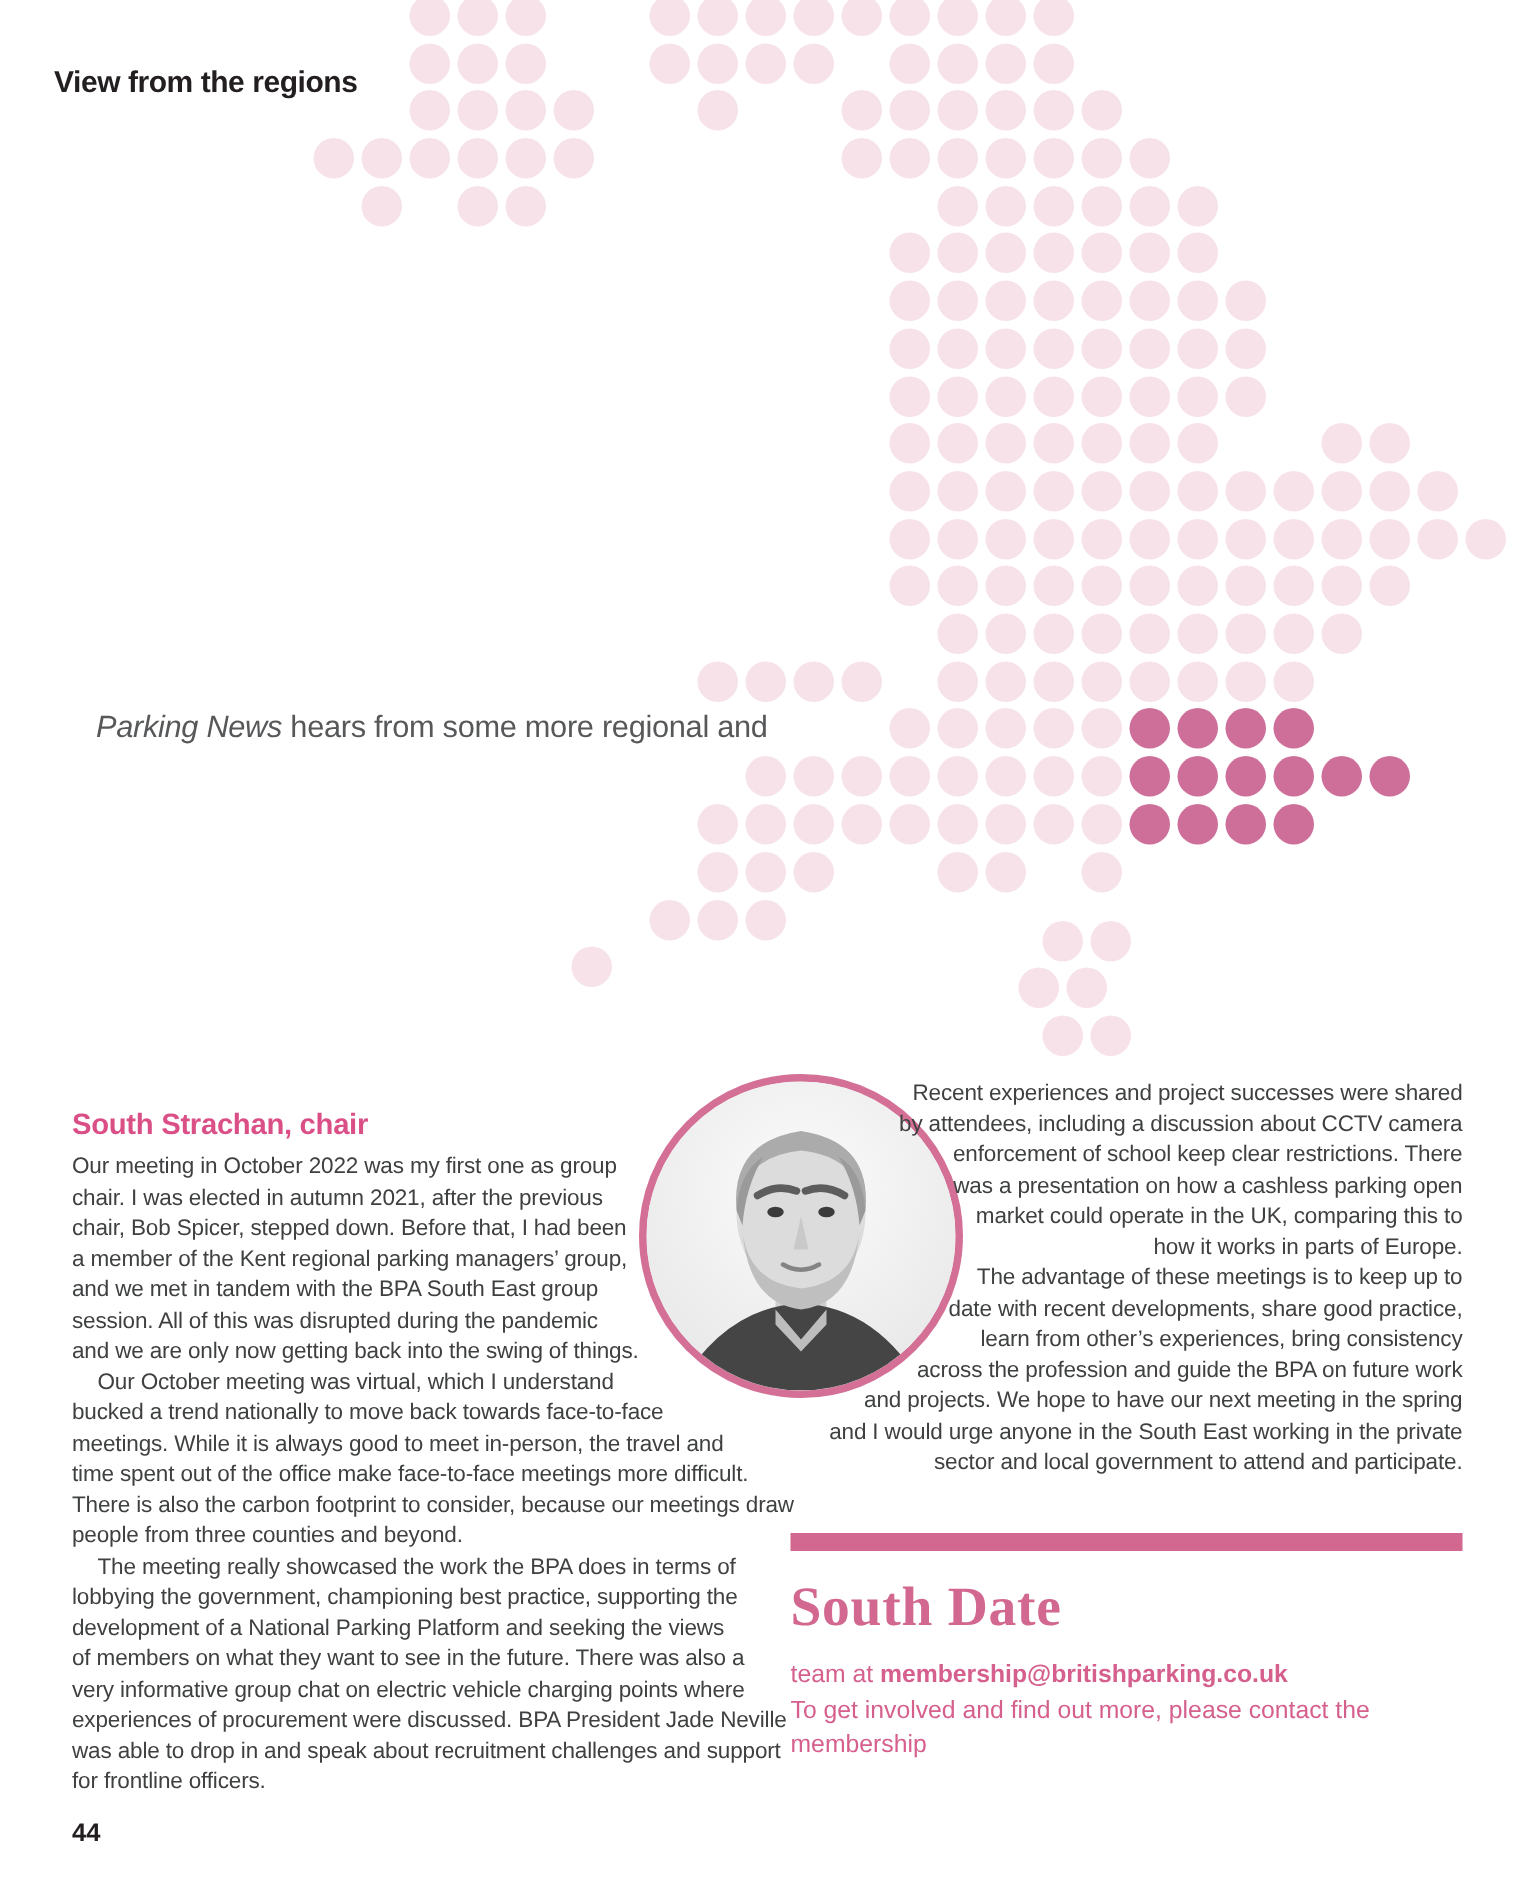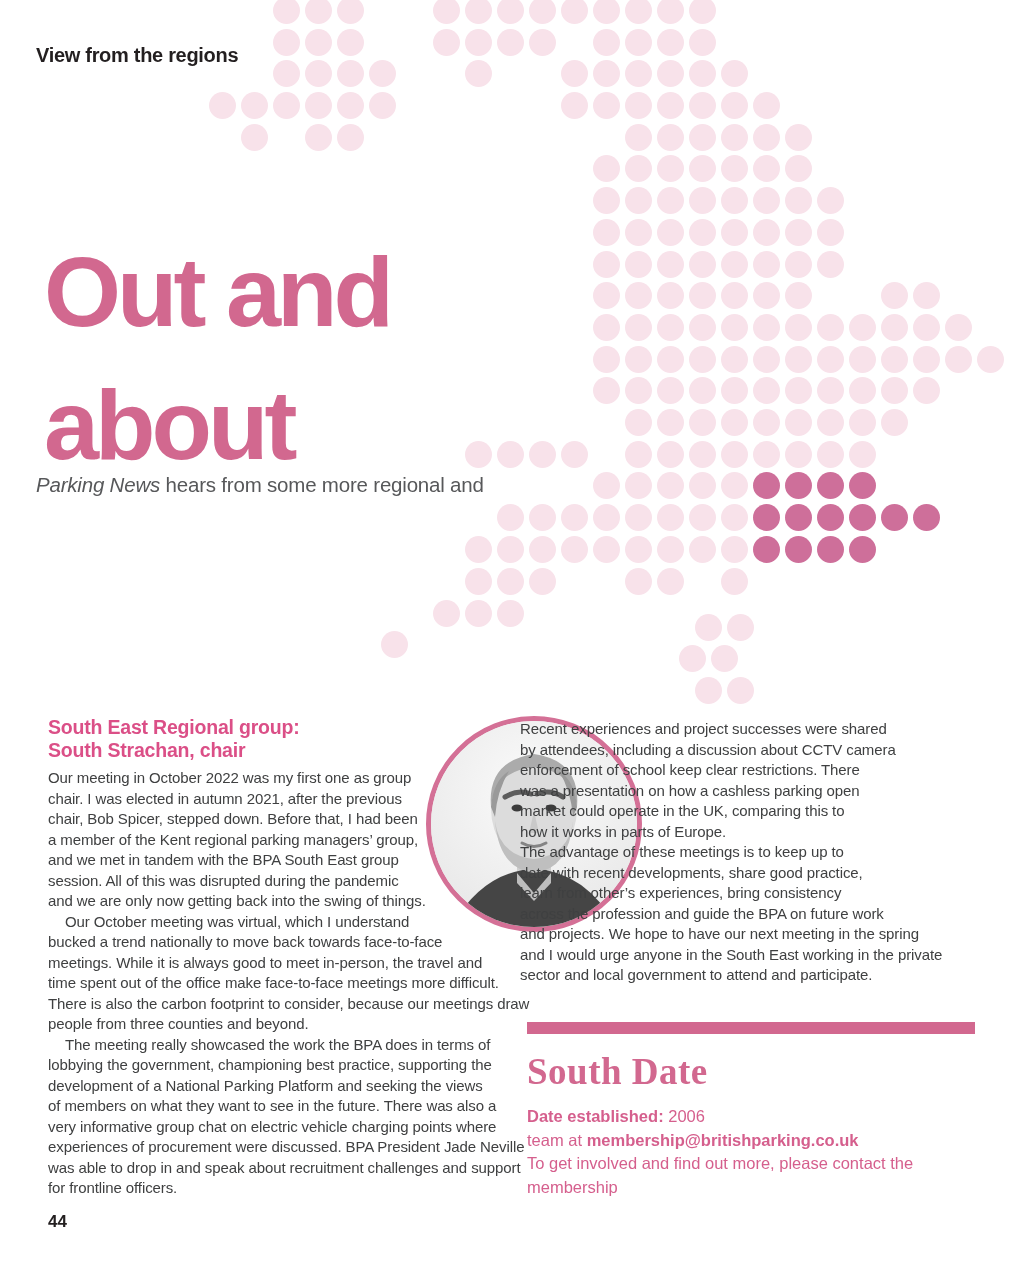--- a/index.html
+++ b/index.html
@@ -3,31 +3,31 @@
 <meta charset="utf-8">
 <style>
   html,body{margin:0;padding:0;background:#ffffff;}
   .page{position:relative;width:1024px;height:1268px;background:#fff;overflow:hidden;
         font-family:"Liberation Sans",sans-serif;color:var(--body-text);}
   .dot{position:absolute;border-radius:50%;}
   .kicker{position:absolute;left:36px;top:44px;font-size:20px;font-weight:bold;
           color:var(--kicker-color);letter-spacing:-0.3px;}
   .title{position:absolute;left:44px;top:225px;margin:0;font-size:99px;font-weight:bold;
          line-height:133px;letter-spacing:-4px;color:var(--title-pink);}
-  .standfirst{position:absolute;left:36px;top:470px;margin:0;font-size:20.5px;line-height:29px;
+  .standfirst{position:absolute;left:64px;top:470px;margin:0;font-size:20.5px;line-height:29px;
          color:var(--subtitle-gray);letter-spacing:-0.2px;}
   .standfirst em{font-style:italic;}
   .left-col{position:absolute;left:48px;top:716px;width:470px;}
   .article-heading{margin:0 0 6px 0;font-size:19.5px;line-height:23px;font-weight:bold;
          color:var(--heading-pink);letter-spacing:-0.2px;}
   .body-lines{font-size:15px;line-height:20.5px;color:var(--body-text);letter-spacing:-0.1px;white-space:pre;}
   .body-lines .ln.indent{padding-left:17px;}
   .portrait{position:absolute;left:426px;top:716px;width:206px;height:206px;border-radius:50%;
             border:5px solid var(--ring-pink);overflow:hidden;background:#f0f0f0;}
-  .right-col{position:absolute;left:520px;top:719px;width:455px;
+  .right-col{position:absolute;left:520px;top:719px;width:455px;text-align:right;
              font-size:15px;line-height:20.5px;color:var(--body-text);letter-spacing:-0.1px;white-space:pre;}
   .info-panel{position:absolute;left:527px;top:1022px;width:448px;}
   .bar{width:448px;height:12px;background:var(--bar-pink);}
   .region-title{margin:16px 0 0 0;font-family:"Liberation Serif",serif;font-size:37px;
                 font-weight:bold;color:var(--title-pink);letter-spacing:0.5px;}
   .details{margin-top:12px;font-size:16.5px;line-height:23.5px;color:var(--detail-pink);}
   .details strong{font-weight:bold;}
   .folio{position:absolute;left:48px;top:1212px;font-size:17px;font-weight:bold;color:var(--kicker-color);}
 </style>
 </head>
@@ -238,26 +238,25 @@
       <div class="dot" style="left: 726.9px; top: 613.5px; height: 27px; width: 27px; background: rgb(248, 226, 234);"></div>
       <div class="dot" style="left: 381.3px; top: 630.5px; height: 27px; width: 27px; background: rgb(248, 226, 234);"></div>
       <div class="dot" style="left: 678.9px; top: 644.5px; height: 27px; width: 27px; background: rgb(248, 226, 234);"></div>
       <div class="dot" style="left: 710.9px; top: 644.5px; height: 27px; width: 27px; background: rgb(248, 226, 234);"></div>
       <div class="dot" style="left: 694.9px; top: 676.5px; height: 27px; width: 27px; background: rgb(248, 226, 234);"></div>
       <div class="dot" style="left: 726.9px; top: 676.5px; height: 27px; width: 27px; background: rgb(248, 226, 234);"></div>
     </div>
 
   <div class="kicker">View from the regions</div>
 
-  <h1 class="title"><span>Out and</span><br><span>about</span></h1>
 
   <p class="standfirst"><em>Parking News</em><span> hears from some more regional and</span><br></p>
 
   <section class="left-col">
-    <h2 class="article-heading"><span>South East Regional group:</span><br><span>South Strachan, chair</span></h2>
+    <h2 class="article-heading"><br><span>South Strachan, chair</span></h2>
     <div class="body-lines" id="left-lines"><div class="ln">Our meeting in October 2022 was my first one as group</div><div class="ln">chair. I was elected in autumn 2021, after the previous</div><div class="ln">chair, Bob Spicer, stepped down. Before that, I had been</div><div class="ln">a member of the Kent regional parking managers’ group,</div><div class="ln">and we met in tandem with the BPA South East group</div><div class="ln">session. All of this was disrupted during the pandemic</div><div class="ln">and we are only now getting back into the swing of things.</div><div class="ln indent">Our October meeting was virtual, which I understand</div><div class="ln">bucked a trend nationally to move back towards face-to-face</div><div class="ln">meetings. While it is always good to meet in-person, the travel and</div><div class="ln">time spent out of the office make face-to-face meetings more difficult.</div><div class="ln">There is also the carbon footprint to consider, because our meetings draw</div><div class="ln">people from three counties and beyond.</div><div class="ln indent">The meeting really showcased the work the BPA does in terms of</div><div class="ln">lobbying the government, championing best practice, supporting the</div><div class="ln">development of a National Parking Platform and seeking the views</div><div class="ln">of members on what they want to see in the future. There was also a</div><div class="ln">very informative group chat on electric vehicle charging points where</div><div class="ln">experiences of procurement were discussed. BPA President Jade Neville</div><div class="ln">was able to drop in and speak about recruitment challenges and support</div><div class="ln">for frontline officers.</div></div>
   </section>
 
   <div class="portrait">
     <svg width="206" height="206" viewBox="0 0 206 206" xmlns="http://www.w3.org/2000/svg">
       <defs>
         <radialGradient id="bgph" cx="50%" cy="35%" r="75%">
           <stop offset="0%" stop-color="#fbfbfb"></stop>
           <stop offset="100%" stop-color="#e6e6e6"></stop>
         </radialGradient>
@@ -279,21 +278,20 @@
       <path d="M91 122 q12 7 24 0" stroke="#848484" stroke-width="3" fill="none" stroke-linecap="round"></path>
     </svg>
   </div>
 
   <section class="right-col" id="right-lines"><div class="ln">Recent experiences and project successes were shared</div><div class="ln">by attendees, including a discussion about CCTV camera</div><div class="ln">enforcement of school keep clear restrictions. There</div><div class="ln">was a presentation on how a cashless parking open</div><div class="ln">market could operate in the UK, comparing this to</div><div class="ln">how it works in parts of Europe.</div><div class="ln">The advantage of these meetings is to keep up to</div><div class="ln">date with recent developments, share good practice,</div><div class="ln">learn from other’s experiences, bring consistency</div><div class="ln">across the profession and guide the BPA on future work</div><div class="ln">and projects. We hope to have our next meeting in the spring</div><div class="ln">and I would urge anyone in the South East working in the private</div><div class="ln">sector and local government to attend and participate.</div></section>
 
   <section class="info-panel">
     <div class="bar"></div>
     <h2 class="region-title">South Date</h2>
     <div class="details">
-      <div class="detail-row"><strong>Date established:</strong><span> 2006</span></div>
       <div class="detail-row"><span>team at </span><strong>membership@britishparking.co.uk</strong></div>
       <div class="detail-row">To get involved and find out more, please contact the membership</div>
     </div>
   </section>
 
   <div class="folio">44</div>
 
 </div>
 
 </body></html>

